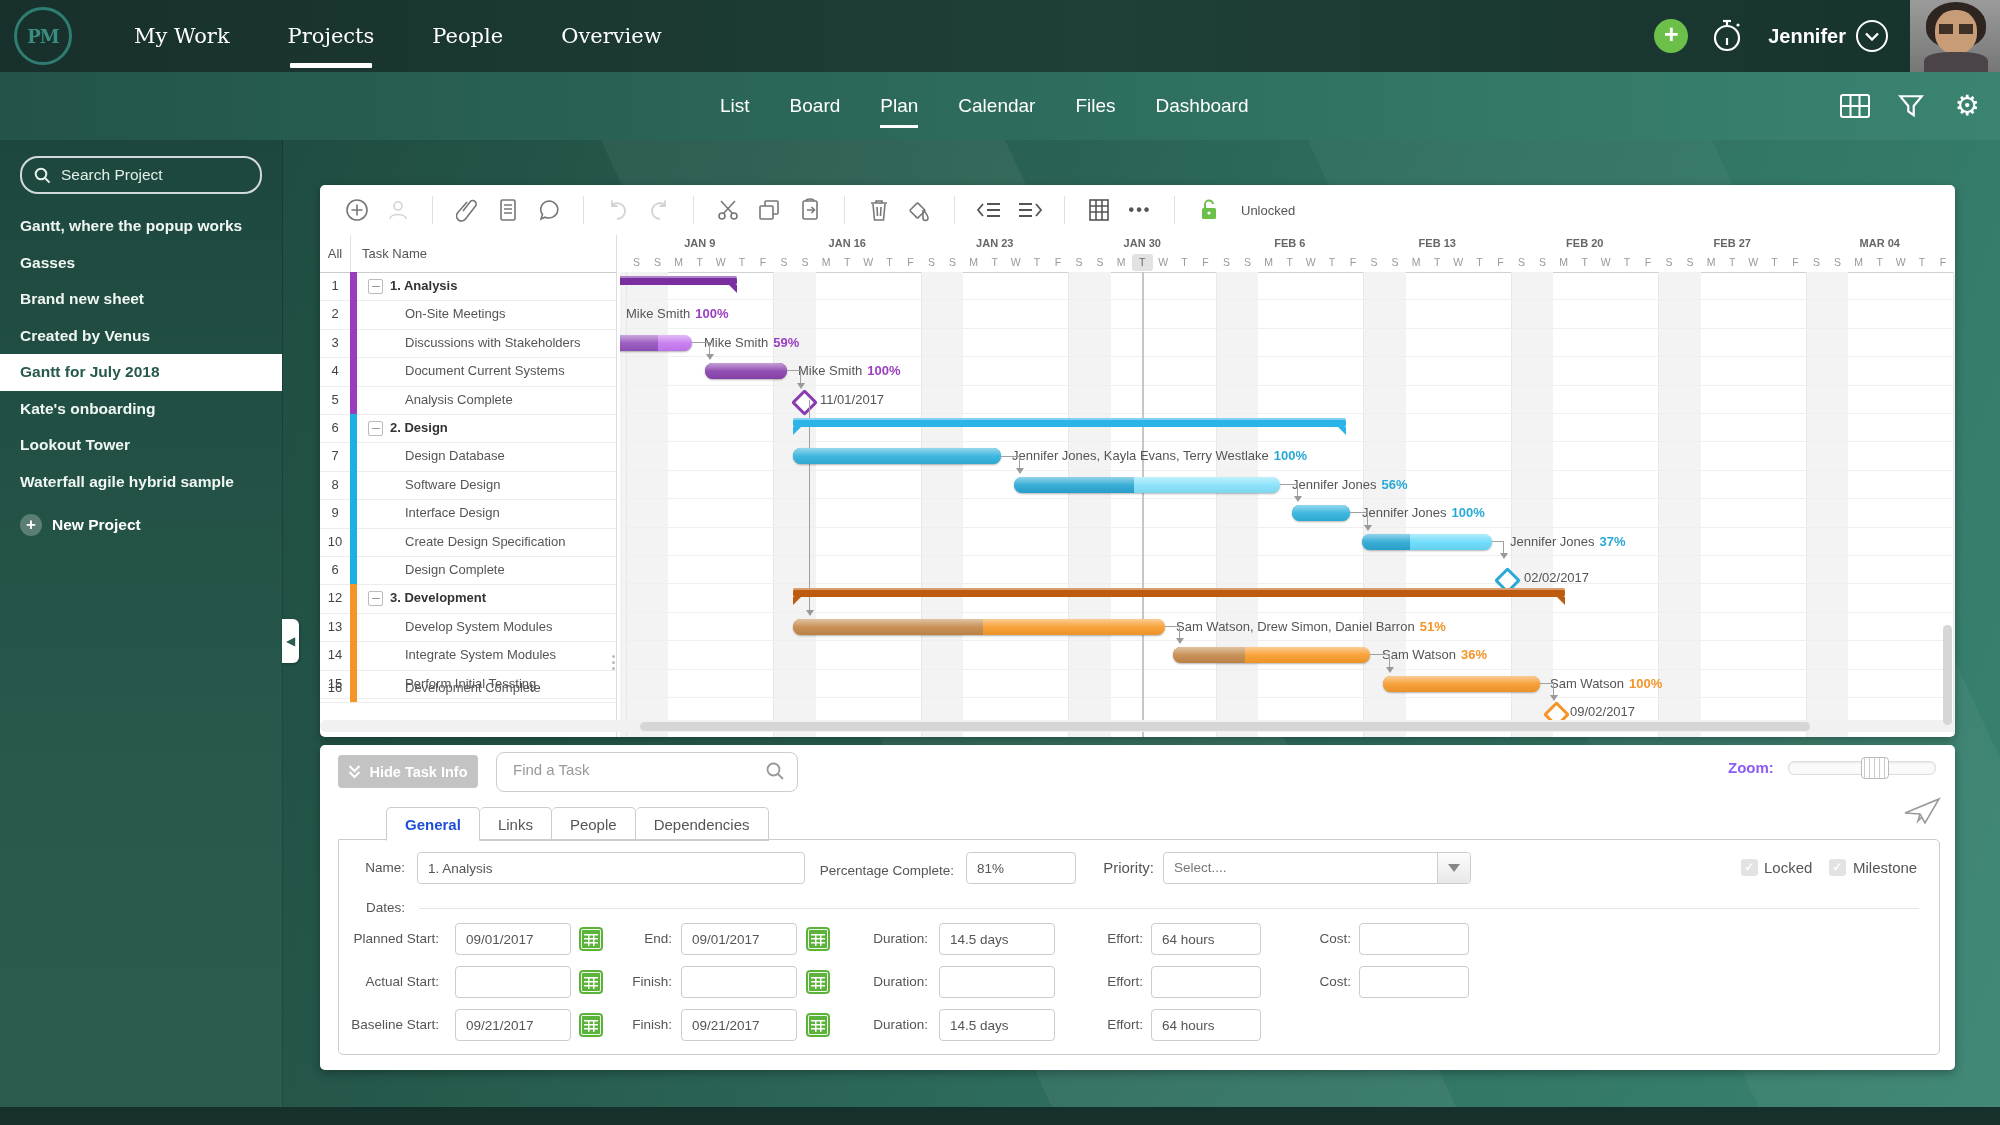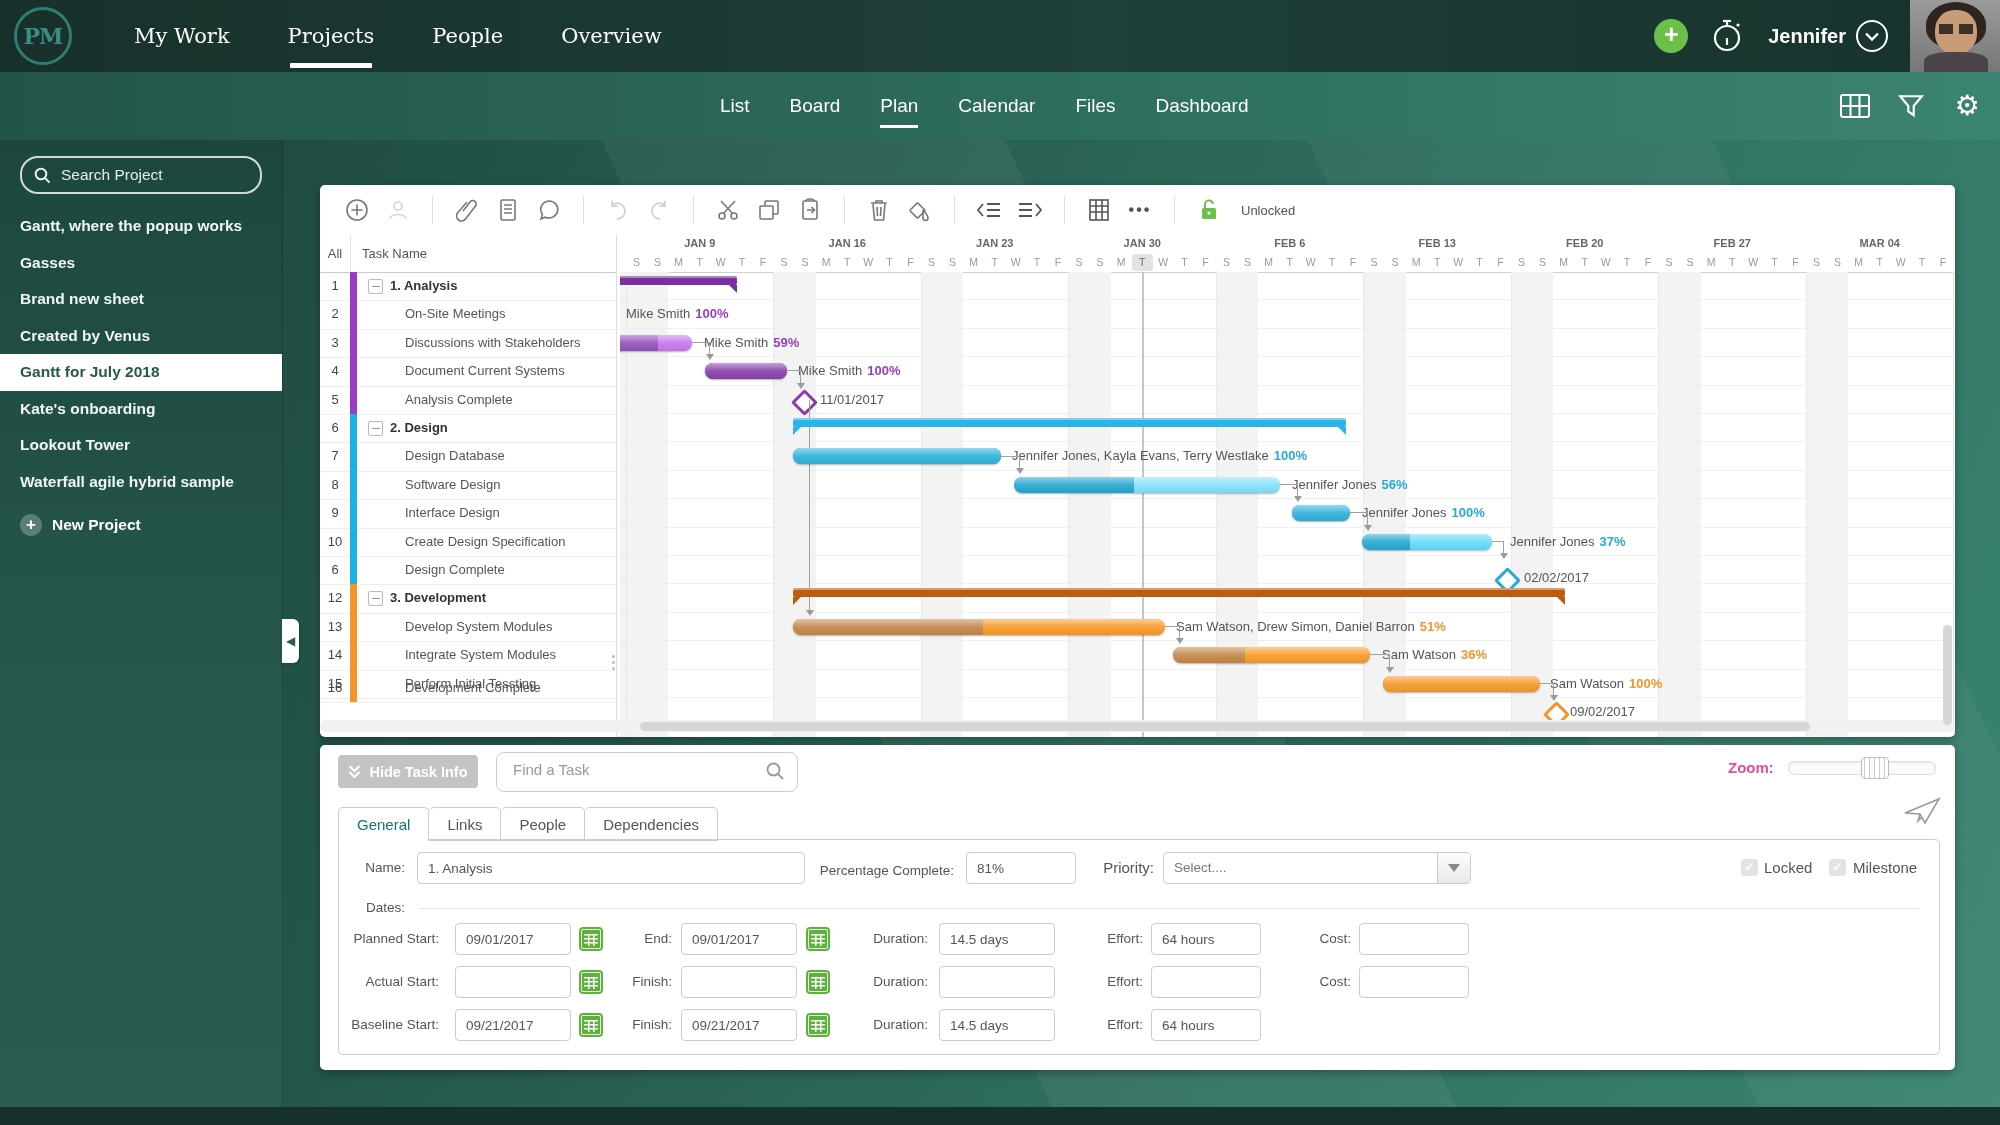--- a/index.html
+++ b/index.html
@@ -7,21 +7,21 @@
        font-family:"Liberation Sans",sans-serif;
        background:linear-gradient(110deg,#1c443b 0%,#265a4d 35%,#2f7060 65%,#3a8471 100%);}
   body::before{content:'';position:absolute;inset:0;pointer-events:none;
        background:linear-gradient(65deg,transparent 42%,rgba(255,255,255,.05) 42%,rgba(255,255,255,.05) 58%,transparent 58%),
                   linear-gradient(65deg,transparent 70%,rgba(255,255,255,.04) 70%,rgba(255,255,255,.04) 86%,transparent 86%);}
   
   .topnav{position:absolute;left:0;top:0;width:2000px;height:72px;z-index:30;
           background:linear-gradient(90deg,#18302b 0%,#1e4038 55%,#17322c 100%);
           display:flex;align-items:center;}
   .logo{width:52px;height:52px;border-radius:50%;border:3px solid #2f7d72;color:#3b8d81;
-        font-family:"DejaVu Serif",serif;font-weight:bold;font-size:22px;letter-spacing:-1px;
+        font-family:"DejaVu Serif",serif;font-weight:bold;font-size:18px;letter-spacing:-1px;
         display:flex;align-items:center;justify-content:center;margin-left:14px;}
   .tn-items{display:flex;margin-left:62px;gap:58px;}
   .tn-item{color:#fff;font-family:"DejaVu Serif",serif;font-size:21px;position:relative;height:72px;
            display:flex;align-items:center;cursor:pointer;}
   .tn-item.active::after{content:'';position:absolute;left:2px;right:2px;bottom:4px;height:5px;background:#fff;border-radius:1px;}
   .tn-right{position:absolute;right:0;top:0;height:72px;display:flex;align-items:center;}
   .plus-btn{width:34px;height:34px;border-radius:50%;background:#6cc04a;color:#fff;font-size:25px;line-height:31px;
             text-align:center;font-weight:bold;}
   .timer-btn{margin-left:20px;width:38px;height:38px;}
   .user-name{color:#fff;font-size:20px;font-weight:bold;margin-left:22px;}
@@ -120,31 +120,31 @@
   .bottom-panel{position:absolute;left:320px;top:745px;width:1635px;height:325px;background:#fff;border-radius:5px;
                 box-shadow:0 3px 10px rgba(0,0,0,.3);z-index:15;}
   .hide-btn{position:absolute;left:18px;top:10px;width:140px;height:33px;background:#c3c3c3;border-radius:4px;color:#fff;
             font-weight:bold;font-size:14.5px;display:flex;align-items:center;justify-content:center;gap:8px;cursor:pointer;}
   .find-box{position:absolute;left:176px;top:7px;width:300px;height:38px;border:1px solid #ccc;border-radius:8px;}
   .find-box input{position:absolute;left:14px;top:7px;width:230px;border:none;outline:none;font-size:15px;color:#555;
                   font-family:"Liberation Sans",sans-serif;}
   .find-box input::placeholder{color:#999;}
   .find-box svg{position:absolute;right:12px;top:8px;}
   .zoom-wrap{position:absolute;left:1408px;top:14px;display:flex;align-items:center;gap:14px;}
-  .zoom-label{font-size:15px;color:#ec4899;font-weight:bold;}
+  .zoom-label{font-size:15px;color:#8b5cf6;font-weight:bold;}
   .zoom-track{position:relative;width:146px;height:12px;border:1px solid #ddd;border-radius:6px;background:#fafafa;
               box-shadow:inset 0 1px 2px rgba(0,0,0,.08);}
   .zoom-handle{position:absolute;left:72px;top:-5px;width:26px;height:20px;border:1px solid #bbb;border-radius:4px;
                background:repeating-linear-gradient(90deg,#fff 0 2px,#ccc 2px 3px,#fff 3px 5px),#f4f4f4;cursor:pointer;}
   .send-ico{position:absolute;left:1583px;top:52px;cursor:pointer;}
   .ti-tabs{position:absolute;left:18px;top:62px;display:flex;}
   .ti-tab{height:32px;padding:0 18px;border:1px solid #ccc;border-left:none;display:flex;align-items:center;
           font-size:15px;color:#555;background:#fff;border-radius:5px 5px 0 0;cursor:pointer;}
   .ti-tab:first-child{border-left:1px solid #ccc;}
-  .ti-tab.active{color:#0f766e;font-weight:normal;border-bottom:1px solid #fff;z-index:2;}
+  .ti-tab.active{color:#1d4ed8;font-weight:bold;border-bottom:1px solid #fff;z-index:2;margin-left:48px;}
   .ti-box{position:absolute;left:18px;top:94px;width:1600px;height:214px;border:1px solid #ccc;border-radius:0 5px 5px 5px;}
   .f-label{position:absolute;font-size:13.5px;color:#555;line-height:32px;text-align:right;}
   .f-input{position:absolute;height:32px;border:1px solid #ccc;border-radius:4px;box-sizing:border-box;
            font-size:13.5px;color:#555;padding:0 10px;font-family:"Liberation Sans",sans-serif;outline:none;}
   .cal-ico{position:absolute;width:24px;height:24px;background:#5cb339;border-radius:4px;cursor:pointer;
      background-image:linear-gradient(#fff 0 0),linear-gradient(#fff 0 0),linear-gradient(#fff 0 0),linear-gradient(#fff 0 0),linear-gradient(#fff 0 0);
      background-size:14px 1.5px,14px 1.5px,14px 1.5px,1.5px 12px,1.5px 12px;
      background-position:5px 7px,5px 11px,5px 15px,9px 7px,14px 7px;background-repeat:no-repeat;
      box-shadow:inset 0 0 0 2px #5cb339,inset 0 0 0 3px rgba(255,255,255,.9);}
   .dd-btn{position:absolute;right:0;top:0;width:32px;height:30px;border-left:1px solid #ccc;border-radius:0 4px 4px 0;

